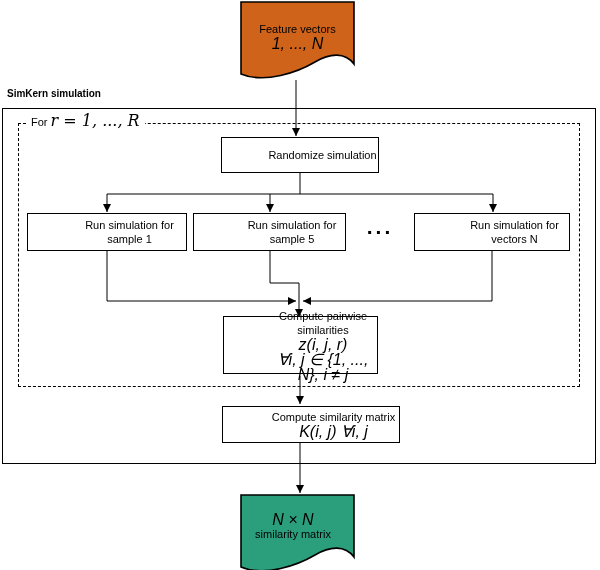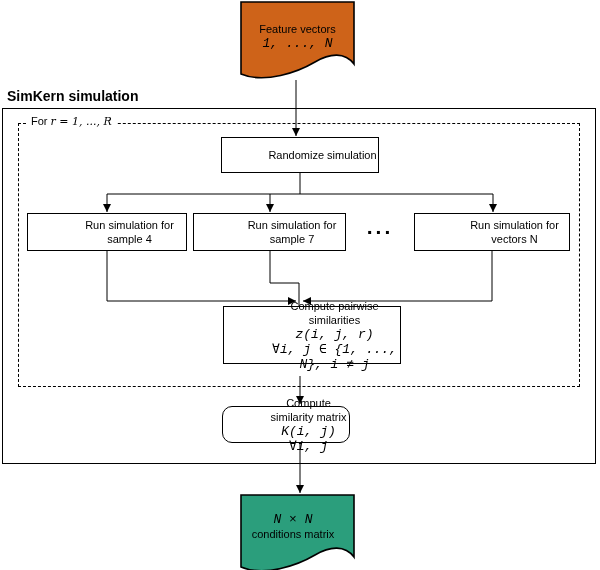--- a/index.html
+++ b/index.html
@@ -7,32 +7,32 @@
     position:relative; width:600px; height:570px; background:#ffffff;
     font-family:"Liberation Sans", sans-serif; color:#000;
     overflow:hidden;
   }
   svg.overlay { position:absolute; left:0; top:0; width:600px; height:570px; pointer-events:none; }
   .node {
     position:absolute; background:#ffffff; border:1px solid #000;
     display:flex; flex-direction:column; align-items:center; justify-content:center;
     font-size:11px; line-height:14px; text-align:center; box-sizing:border-box;padding-left:45px;
   }
-  .math { font-family:"DejaVu Serif", serif; font-style:italic; font-size:11px;margin-top:40px; }
-  .mathline { font-family:Liberation Mono, monospace; font-style:italic; font-size:13px; line-height:15px; }
+  .math { font-family:"DejaVu Serif", serif; font-style:italic; font-size:16px;margin-top:40px; }
+  .mathline { font-family:Liberation Sans, sans-serif; font-style:italic; font-size:16px; line-height:15px; }
   .outer-box {
     position:absolute; left:2px; top:108px; width:594px; height:356px;
     border:1.5px solid #000; box-sizing:border-box; background:transparent;
   }
   .dashed-box {
     position:absolute; left:18px; top:123px; width:562px; height:264px;
     border:1px dashed #000; box-sizing:border-box; background:transparent;
   }
   .title-label {
-    position:absolute; left:7px; top:88px; font-size:14px; font-weight:bold;
+    position:absolute; left:7px; top:88px; font-size:10px; font-weight:bold;
   }
   .loop-label {
     position:absolute; left:26px; top:113px; background:#ffffff; padding:0 5px;
     font-size:11px; height:16px; line-height:16px;
   }
   .doc-text {
     position:absolute; display:flex; flex-direction:column; align-items:center;
     text-align:center; font-size:11px; line-height:14px;
   }
   .dots {
@@ -84,41 +84,41 @@
 
   <div class="dashed-box"></div>
   <div class="loop-label"><span>For </span><span class="math">r = 1, ..., R</span></div>
 
   <div class="node" style="left:221px; top:137px; width:158px; height:36px;">
     <span>Randomize simulation</span>
   </div>
 
   <div class="node" style="left:27px; top:213px; width:160px; height:38px;">
     <span>Run simulation for</span>
-    <span>sample 4</span>
+    <span>sample 1</span>
   </div>
   <div class="node" style="left:193px; top:213px; width:153px; height:38px;">
     <span>Run simulation for</span>
-    <span>sample 7</span>
+    <span>sample 5</span>
   </div>
   <div class="dots">...</div>
   <div class="node" style="left:414px; top:213px; width:156px; height:38px;">
     <span>Run simulation for</span>
     <span>vectors N</span>
   </div>
 
-  <div class="node" style="left:223px; top:306px; width:178px; height:58px;text-align:center;">
+  <div class="node" style="left:223px; top:316px; width:155px; height:58px;text-align:center;">
     <span>Compute pairwise similarities</span>
     <span class="mathline">z(i, j, r)</span>
     <span class="mathline">∀i, j ∈ {1, ..., N}, i ≠ j</span>
   </div>
 
-  <div class="node" style="left:222px; top:406px; width:128px; height:37px;border-radius:10px;">
+  <div class="node" style="left:222px; top:406px; width:178px; height:37px;">
     <span>Compute similarity matrix</span>
     <span class="mathline">K(i, j) ∀i, j</span>
   </div>
 
   <div class="doc-text" style="left:241px; top:512px; width:104px;">
     <span class="mathline">N × N</span>
-    <span>conditions matrix</span>
+    <span>similarity matrix</span>
   </div>
 
 </div>
 
 </body></html>

